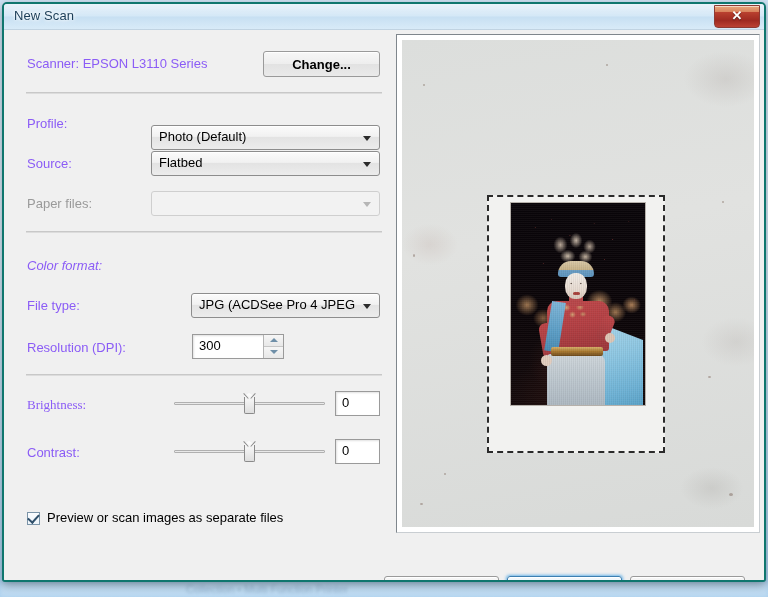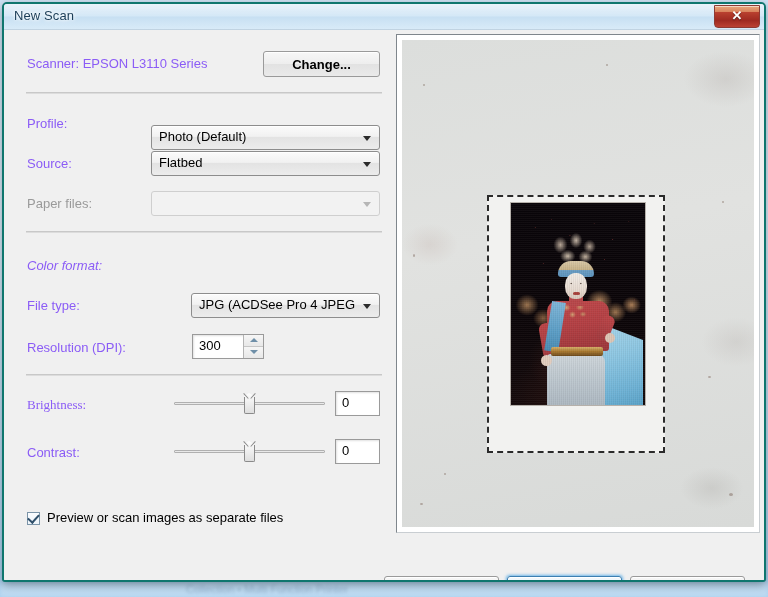--- a/index.html
+++ b/index.html
@@ -658,21 +658,21 @@
 
       <div class="label" style="left:23px; top:228px;font-style:italic;">Color format:</div>
 
       <div class="label" style="left:23px; top:268px;">File type:</div>
       <div class="combo" style="left:187px; top:263px; width:189px;">
         <div class="val">JPG (ACDSee Pro 4 JPEG Im</div>
         <div class="arrow"></div>
       </div>
 
       <div class="label" style="left:23px; top:310px;">Resolution (DPI):</div>
-      <div class="spin-wrap" style="left:188px; top:304px; width:72px;">
+      <div class="spin-wrap" style="left:188px; top:304px; width:92px;">
         <div class="val">300</div>
         <div class="spin-btns">
           <div class="spin-btn up">
               <i></i>
             </div>
           <div class="spin-btn down">
               <i></i>
             </div>
         </div>
       </div>

